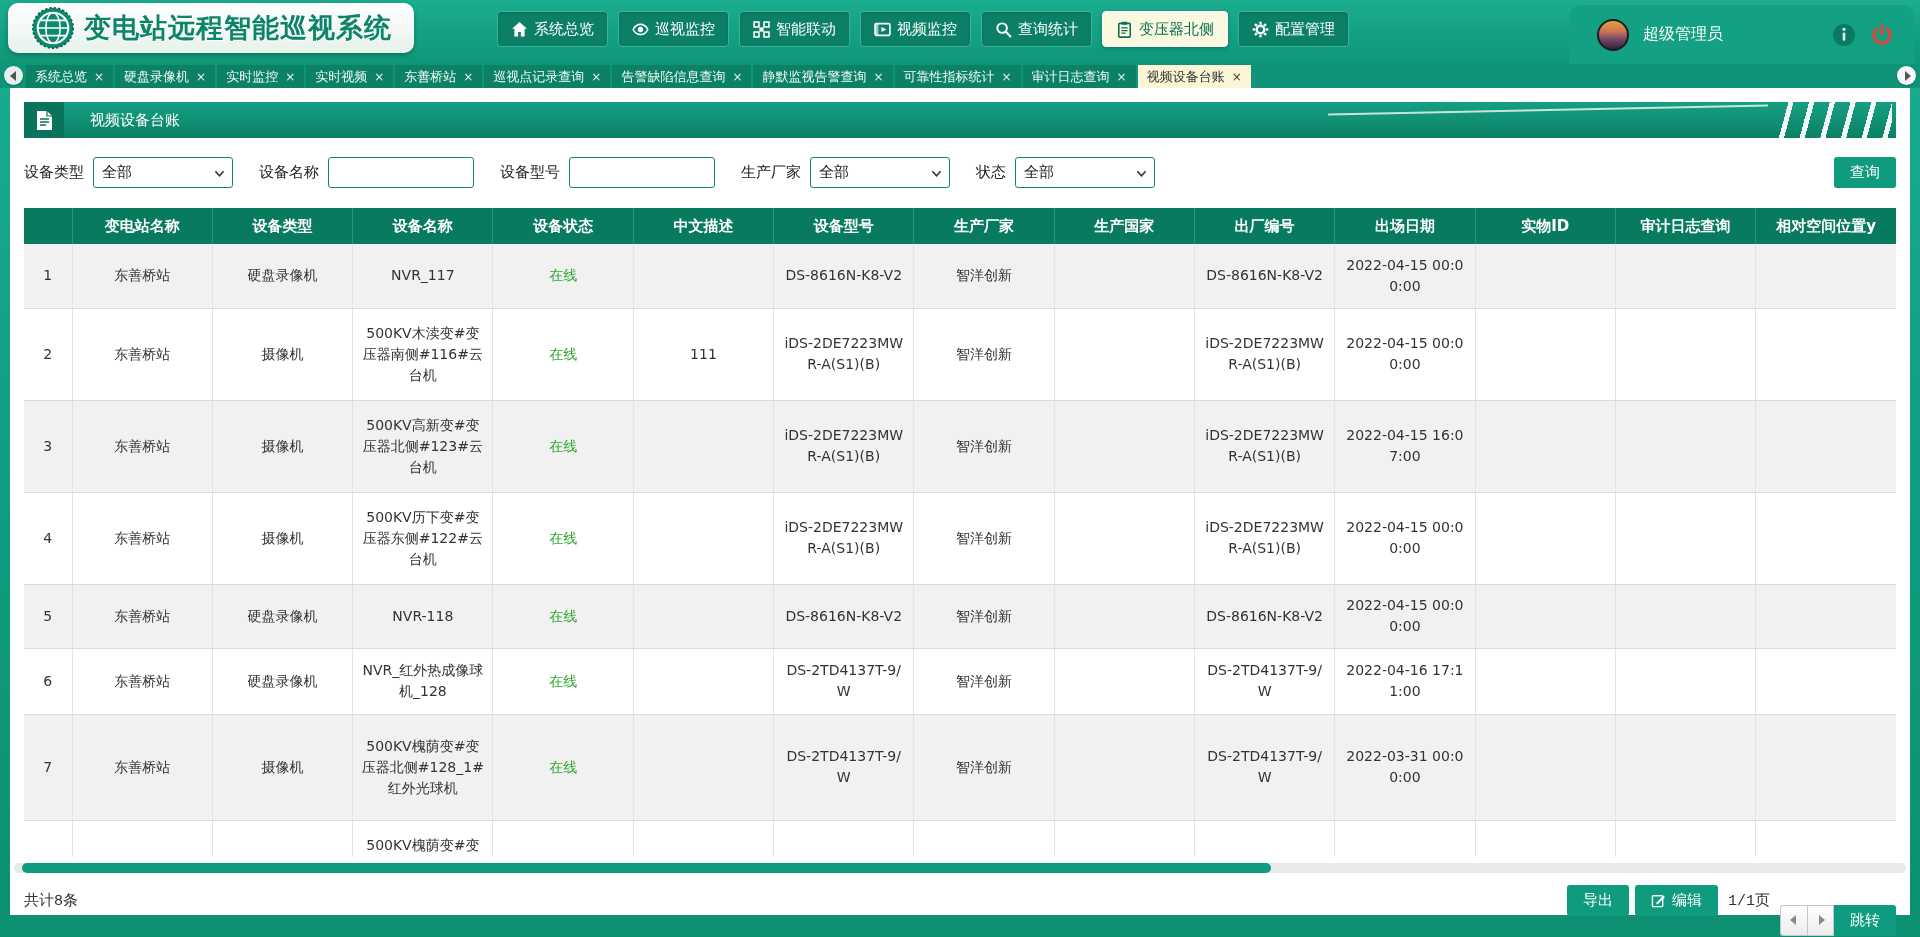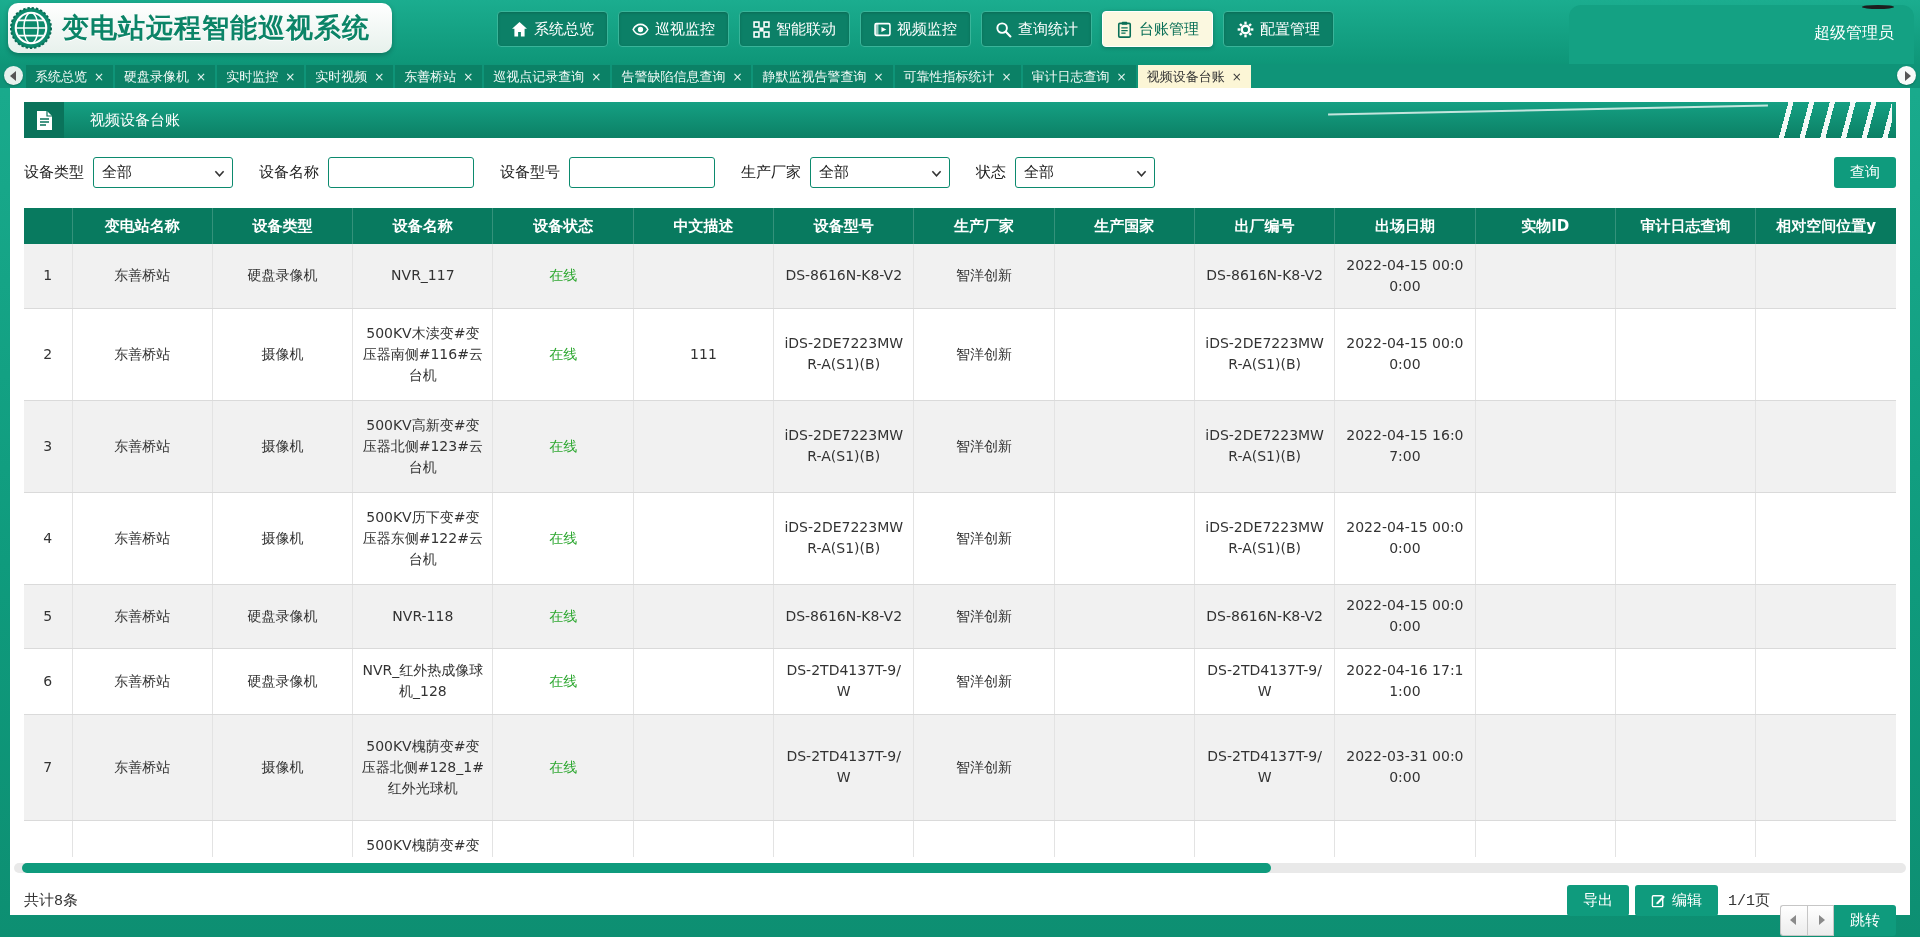--- a/index.html
+++ b/index.html
@@ -5,35 +5,35 @@
   * { margin:0; padding:0; box-sizing:border-box; }
   html,body { width:1920px; height:937px; overflow:hidden;
     font-family:"DejaVu Sans","Liberation Sans",sans-serif; }
   body { background:linear-gradient(180deg,#1BAD8F 0%,#0F9B7D 60%,#0D8F72 100%); position:relative; }
 
   
   .header { position:absolute; top:0; left:0; right:0; height:64px;
     background:linear-gradient(180deg,#1BAD8F,#0E9678); }
   .logo-card { position:absolute; left:8px; top:3px; height:50px; border-radius:10px;
     background:linear-gradient(180deg,#ffffff,#e7f1ec); box-shadow:0 2px 5px rgba(0,0,0,.25);
-    display:flex; align-items:center; padding:0 22px 0 2px; }
+    display:flex; align-items:center; padding:0 22px 0 24px; }
   .logo-emblem { width:42px; height:42px; margin-right:10px; }
   .logo-title { font-size:27px; font-weight:bold; color:#0B8467; letter-spacing:1px;
     text-shadow:0 1px 0 #fff; }
   .nav { position:absolute; left:497px; top:11px; display:flex; gap:10px; }
   .nav-btn { height:36px; padding:0 13px; display:flex; align-items:center; gap:6px;
     background:#0C8067; border:1px solid #39B59A; border-radius:4px; color:#fff;
     font-size:15px; cursor:pointer; box-shadow:inset 0 1px 3px rgba(0,0,0,.18); white-space:nowrap; }
   .nav-btn .icon { width:17px; height:17px; display:flex; }
   .nav-btn .icon svg { width:100%; height:100%; }
   .nav-btn.active { background:#FBF8E0; color:#0A6F57; border-color:#fff;
     box-shadow:0 1px 4px rgba(0,0,0,.25); }
   .user-card { position:absolute; right:6px; top:5px; height:59px; width:345px;
-    background:#14A183; border-radius:12px 12px 0 0; display:flex; align-items:flex-end;
-    padding:0 20px 0 28px; gap:14px;flex-direction:column; }
+    background:#14A183; border-radius:12px 12px 0 0; display:flex; align-items:center;
+    padding:0 20px 0 28px; gap:14px; }
   .avatar { width:32px; height:32px; border-radius:50%; border:2px solid #1d1d1d;
     background:linear-gradient(180deg,#e0a04c 0%,#cd7450 38%,#7d4a6b 62%,#2c2340 100%); }
   .user-name { color:#fff; font-size:16px; flex:0 0 auto; }
   .user-spacer { flex:1; }
   .icon-btn { width:24px; height:24px; display:flex; cursor:pointer; }
   .icon-btn svg { width:100%; height:100%; }
 
   
   .tabbar { position:absolute; top:64px; left:0; right:0; height:24px; background:#0F9478;
     display:flex; align-items:stretch; padding:1px 26px 0 26px; overflow:hidden; }
@@ -181,21 +181,21 @@
         <span>查询统计</span>
       </div>
       <div class="nav-btn active">
         <span class="icon">
           <svg viewBox="0 0 16 16">
             <rect x="2.6" y="2.2" width="10.8" height="13" rx="1" fill="none" stroke="currentColor" stroke-width="1.5"></rect>
             <rect x="5.4" y="0.8" width="5.2" height="2.8" rx="0.8" fill="currentColor"></rect>
             <path d="M5 6.5 H11 M5 9 H11 M5 11.5 H9" stroke="currentColor" stroke-width="1.2"></path>
           </svg>
         </span>
-        <span>台账管理</span>
+        <span>变压器北侧</span>
       </div>
       <div class="nav-btn">
         <span class="icon">
           <svg viewBox="0 0 16 16">
             <g stroke="currentColor" stroke-width="2.2">
               <line x1="8" y1="0.6" x2="8" y2="3.2"></line>
               <line x1="8" y1="12.8" x2="8" y2="15.4"></line>
               <line x1="0.6" y1="8" x2="3.2" y2="8"></line>
               <line x1="12.8" y1="8" x2="15.4" y2="8"></line>
               <line x1="2.8" y1="2.8" x2="4.6" y2="4.6"></line>

